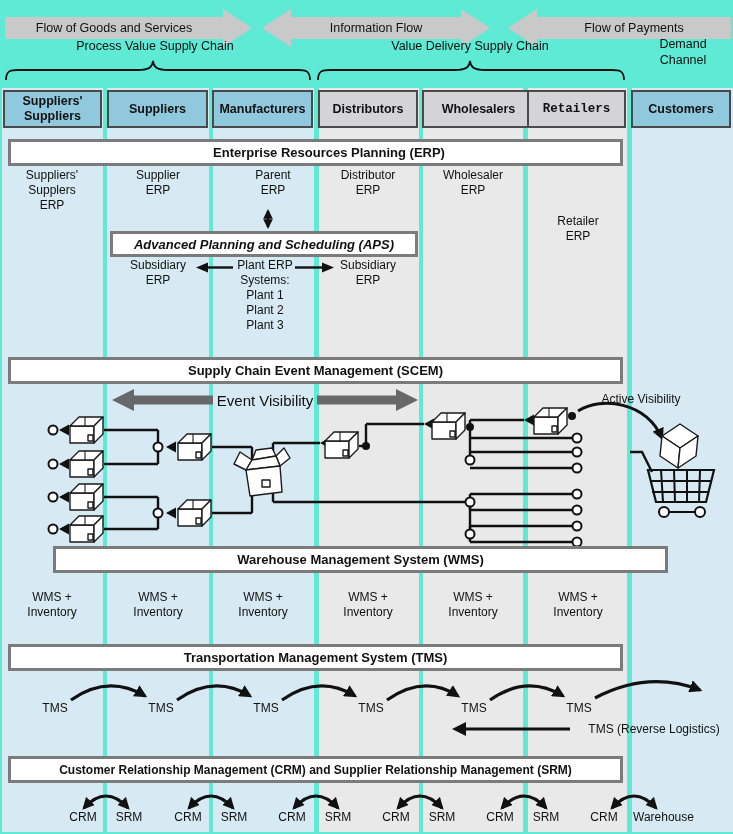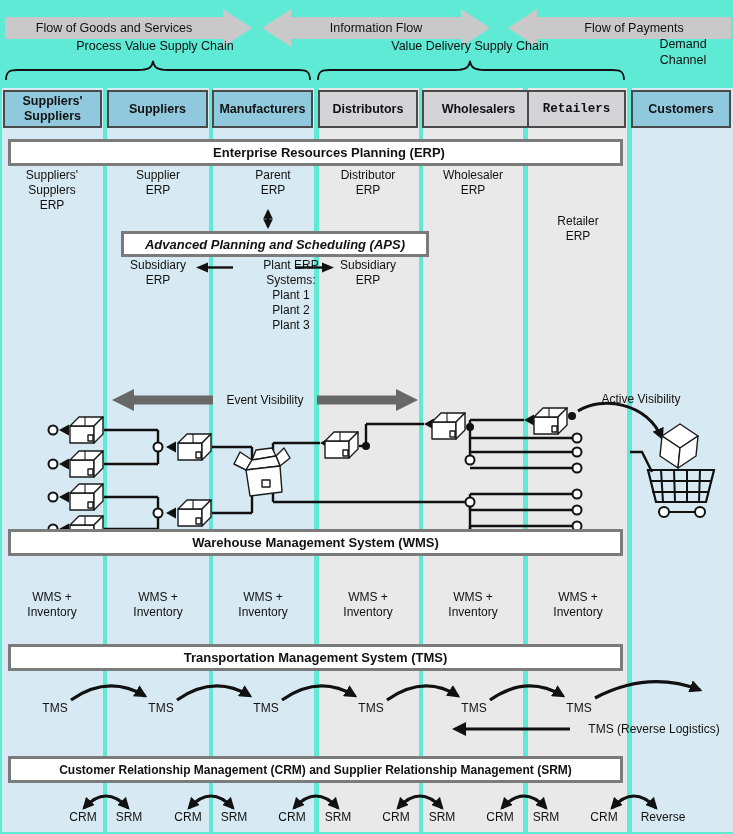--- a/index.html
+++ b/index.html
@@ -87,44 +87,45 @@
 
   <svg class="layer" style="left:258px;top:206px;" width="20" height="26" viewBox="0 0 20 26">
     <defs>
       <marker id="m1" viewBox="0 0 10 10" refX="8" refY="5" markerWidth="4" markerHeight="4" orient="auto-start-reverse">
           <path d="M0,0 L10,5 L0,10 z" fill="#111"></path>
         </marker>
     </defs>
     <line x1="10" y1="5" x2="10" y2="21" class="wire" marker-start="url(#m1)" marker-end="url(#m1)"></line>
   </svg>
 
-  <div class="banner italic" style="left:110px;width:308px;top:231px;height:26px;margin-left:11px;">Advanced Planning and Scheduling (APS)</div>
+  <div class="banner italic" style="left:110px;width:308px;top:231px;height:26px;">Advanced Planning and Scheduling (APS)</div>
   <div class="lbl" style="left:108px;top:258px;width:100px;">Subsidiary
 ERP</div>
-  <div class="lbl" style="left:225px;top:258px;width:100px;padding-left:16px;">Plant ERP
+  <div class="lbl" style="left:199px;top:258px;width:100px;padding-left:16px;">Plant ERP
 Systems:
 Plant 1
 Plant 2
 Plant 3</div>
   <div class="lbl" style="left:318px;top:258px;width:100px;">Subsidiary
 ERP</div>
   <svg class="layer" style="left:193px;top:261px;" width="40" height="13" viewBox="0 0 40 13">
     <polygon class="ahead" points="15,1.5 3,6.5 15,11.5"></polygon>
     <line x1="13" y1="6.5" x2="40" y2="6.5" class="wire"></line>
   </svg>
   <svg class="layer" style="left:295px;top:261px;" width="40" height="13" viewBox="0 0 40 13">
     <line x1="0" y1="6.5" x2="27" y2="6.5" class="wire"></line>
     <polygon class="ahead" points="27,1.5 39,6.5 27,11.5"></polygon>
   </svg>
 
+  <div class="banner" style="top:357px;">Supply Chain Event Management (SCEM)</div>
   <svg class="layer" style="left:100px;top:386px;" width="330" height="28" viewBox="0 0 330 28">
     <polygon fill="#686868" points="12,14 34,3 34,9.5 113,9.5 113,18.5 34,18.5 34,25"></polygon>
     <polygon fill="#686868" points="318,14 296,3 296,9.5 217,9.5 217,18.5 296,18.5 296,25"></polygon>
   </svg>
-  <div class="flow-lbl" style="left:211px;top:390px;width:108px;height:20px;font-size:12px;">Event Visibility</div>
+  <div class="flow-lbl" style="left:211px;top:390px;width:108px;height:20px;font-size:15px;">Event Visibility</div>
   <div class="flow-lbl" style="left:576px;top:391px;width:130px;height:16px;font-size:12px;">Active Visibility</div>
 
   <svg class="layer net" style="left:0;top:388px;" width="733" height="170" viewBox="0 0 733 170">
     <defs>
       <g id="pkg">
         <polygon class="pkgface" points="-18,-4 6,-4 6,13 -18,13"></polygon>
         <polygon class="pkgface" points="-18,-4 -9,-13 15,-13 6,-4"></polygon>
         <polygon class="pkgface" points="6,-4 15,-13 15,4 6,13"></polygon>
         <line x1="-3" y1="-13" x2="-3" y2="-4" stroke="#1a1a1a" stroke-width="1.1"></line>
         <rect x="0" y="5" width="5" height="6" class="pkgface" stroke-width="1.1"></rect>
@@ -242,21 +243,21 @@
       <line class="thinwire" x1="687" y1="82" x2="687" y2="114"></line>
       <line class="thinwire" x1="700" y1="82" x2="699" y2="114"></line>
       <line class="thinwire" x1="650" y1="93" x2="712" y2="93"></line>
       <line class="thinwire" x1="652" y1="104" x2="709" y2="104"></line>
       <line class="thinwire" x1="658" y1="124" x2="704" y2="124"></line>
       <circle class="ocirc" cx="664" cy="124" r="5"></circle>
       <circle class="ocirc" cx="700" cy="124" r="5"></circle>
     </g>
   </svg>
 
-  <div class="banner" style="top:529px;">Warehouse Management System (WMS)</div>
+  <div class="banner" style="top:546px;margin-left:45px;">Warehouse Management System (WMS)</div>
   <div class="lbl" style="left:2px;top:590px;width:100px;">WMS +
 Inventory</div>
   <div class="lbl" style="left:108px;top:590px;width:100px;">WMS +
 Inventory</div>
   <div class="lbl" style="left:213px;top:590px;width:100px;">WMS +
 Inventory</div>
   <div class="lbl" style="left:318px;top:590px;width:100px;">WMS +
 Inventory</div>
   <div class="lbl" style="left:423px;top:590px;width:100px;">WMS +
 Inventory</div>
@@ -307,15 +308,15 @@
   <div class="lbl" style="left:107px;top:810px;width:44px;">SRM</div>
   <div class="lbl" style="left:166px;top:810px;width:44px;">CRM</div>
   <div class="lbl" style="left:212px;top:810px;width:44px;">SRM</div>
   <div class="lbl" style="left:270px;top:810px;width:44px;">CRM</div>
   <div class="lbl" style="left:316px;top:810px;width:44px;">SRM</div>
   <div class="lbl" style="left:374px;top:810px;width:44px;">CRM</div>
   <div class="lbl" style="left:420px;top:810px;width:44px;">SRM</div>
   <div class="lbl" style="left:478px;top:810px;width:44px;">CRM</div>
   <div class="lbl" style="left:524px;top:810px;width:44px;">SRM</div>
   <div class="lbl" style="left:582px;top:810px;width:44px;">CRM</div>
-  <div class="lbl" style="left:633px;top:810px;width:60px;">Reverse</div>
+  <div class="lbl" style="left:633px;top:810px;width:60px;">Warehouse</div>
 
 </div>
 
 </body></html>

